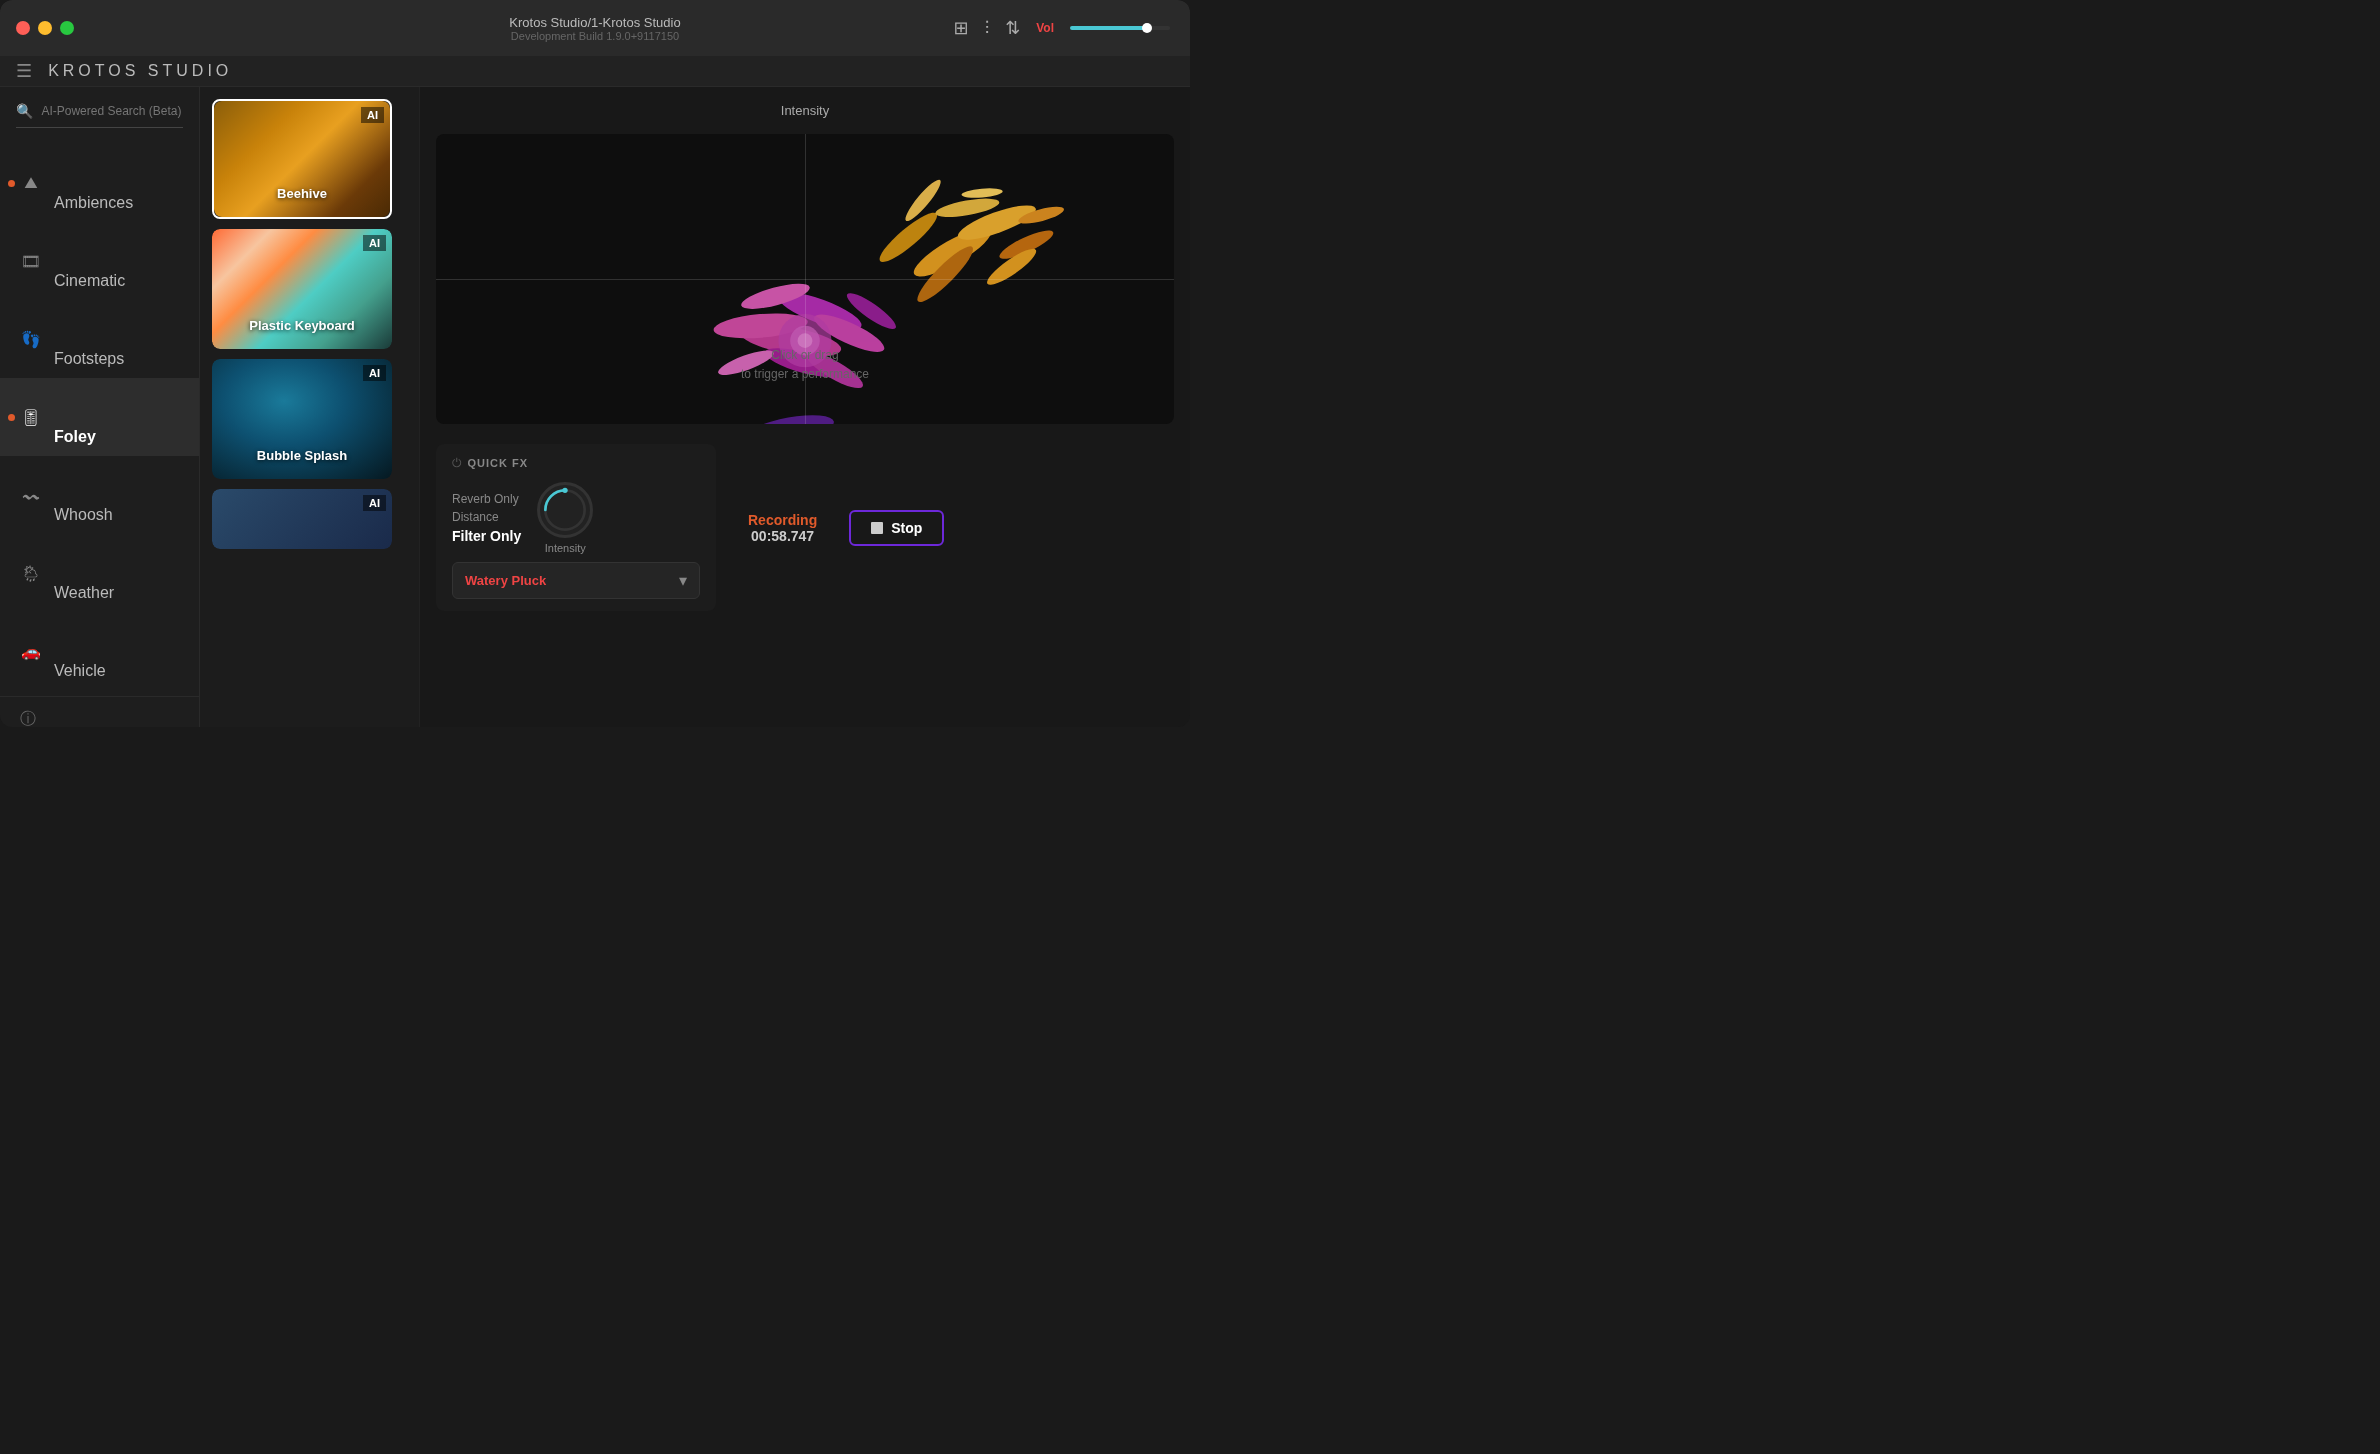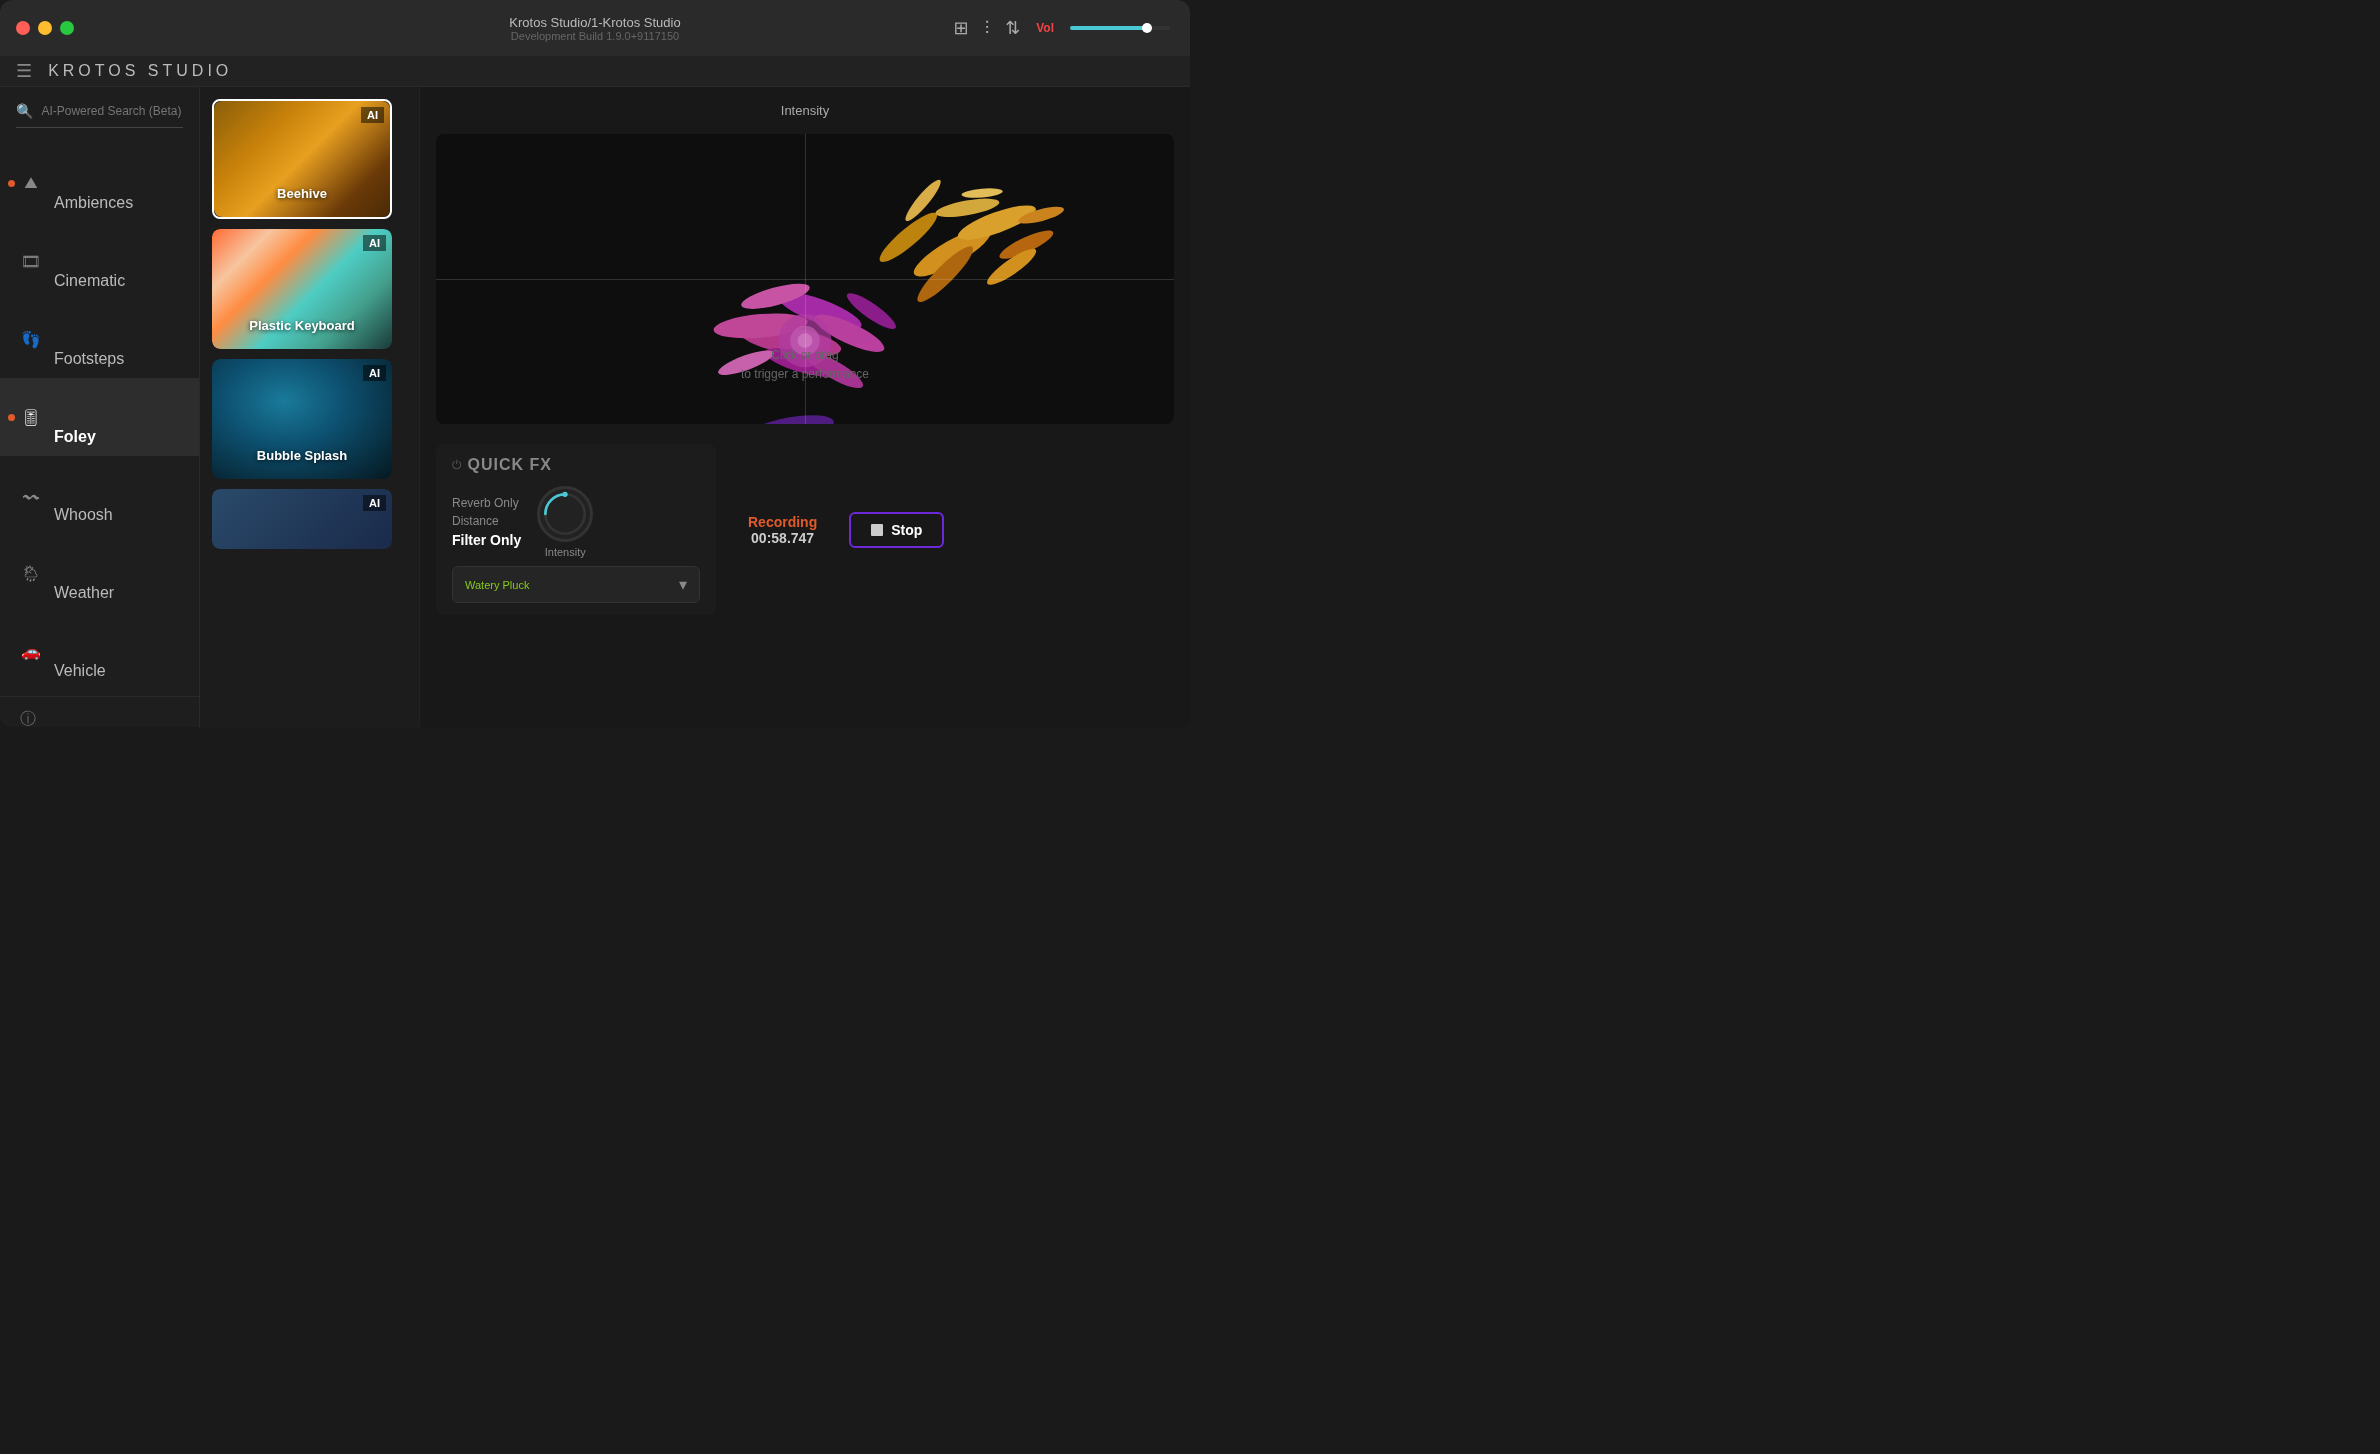--- a/index.html
+++ b/index.html
@@ -316,21 +316,21 @@
       display: flex;
       align-items: center;
       gap: 6px;
       margin-bottom: 4px;
     }
     .quickfx-power {
       color: #555;
       font-size: 12px;
     }
     .quickfx-title {
-      font-size: 16px;
+      font-size: 11px;
       font-weight: 600;
       color: #888;
       letter-spacing: 1px;
       text-transform: uppercase;
     }
 
     .quickfx-controls {
       display: flex;
       align-items: center;
       gap: 16px;
@@ -381,23 +381,23 @@
       display: flex;
       align-items: center;
       justify-content: space-between;
       background: #252525;
       border-radius: 6px;
       padding: 8px 12px;
       cursor: pointer;
       border: 1px solid #333;
     }
     .preset-dropdown-label {
-      font-size: 11px;
-      color: #84cc16;
-      font-weight: 400;
+      font-size: 13px;
+      color: #ef4444;
+      font-weight: 700;
     }
     .preset-dropdown-chevron {
       color: #888;
     }
     .recording-info {
       text-align: center;
     }
     .recording-label {
       font-size: 14px;
       font-weight: 700;

